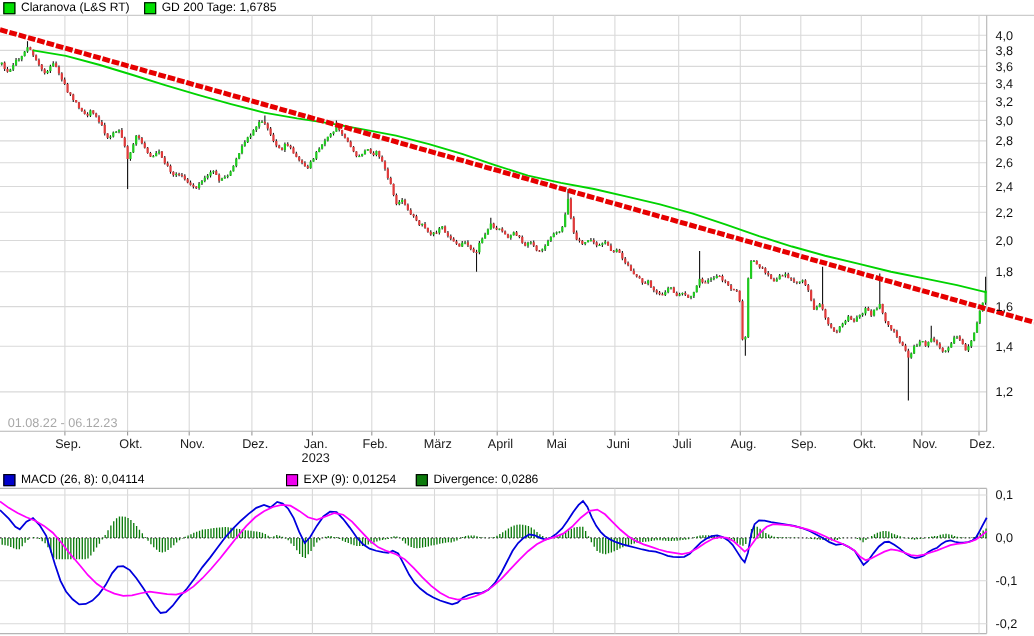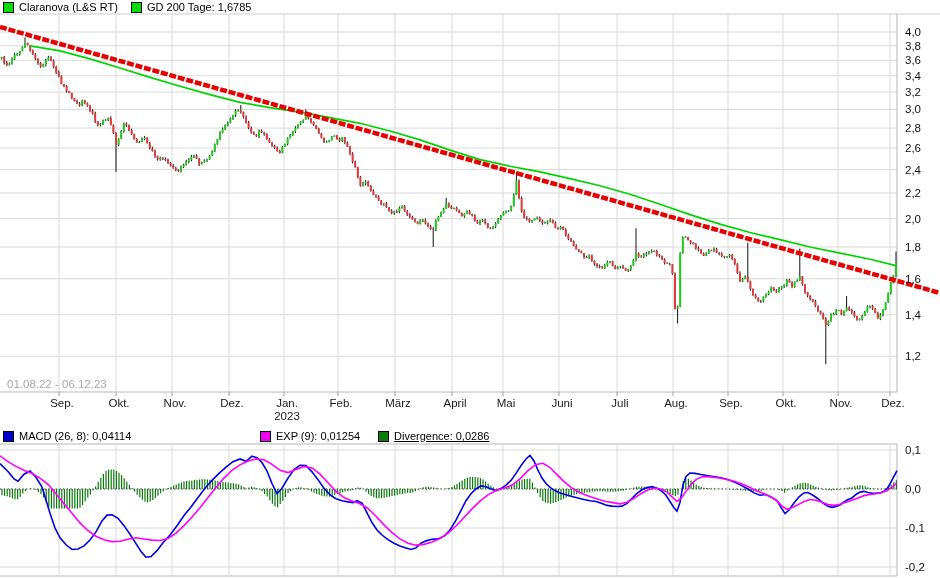--- a/index.html
+++ b/index.html
@@ -29,21 +29,21 @@
 
   <div class="legend" style="top:430px;left:0;width:940px;">
     <span class="item" style="left:3px;">
       <span class="swatch" style="background: rgb(0, 0, 204);"></span>
       <span>MACD (26, 8): 0,04114</span>
     </span>
     <span class="item" style="left:212px;margin-left:48px;">
       <span class="swatch" style="background: rgb(238, 0, 238);"></span>
       <span>EXP (9): 0,01254</span>
     </span>
-    <span class="item" style="left:378px;text-decoration:underline;">
+    <span class="item" style="left:378px;">
       <span class="swatch" style="background: rgb(11, 122, 11);"></span>
       <span>Divergence: 0,0286</span>
     </span>
   </div>
 
   <div id="chart-holder">
       <svg width="940" height="578" viewBox="0 0 940 578">
         <line x1="0" y1="14" x2="940" y2="14" stroke="#cccccc" stroke-width="1"></line>
         <line x1="0" y1="32" x2="897" y2="32" stroke="#d9d9d9" stroke-width="1"></line>
         <line x1="0" y1="45.81" x2="897" y2="45.81" stroke="#d9d9d9" stroke-width="1"></line>

